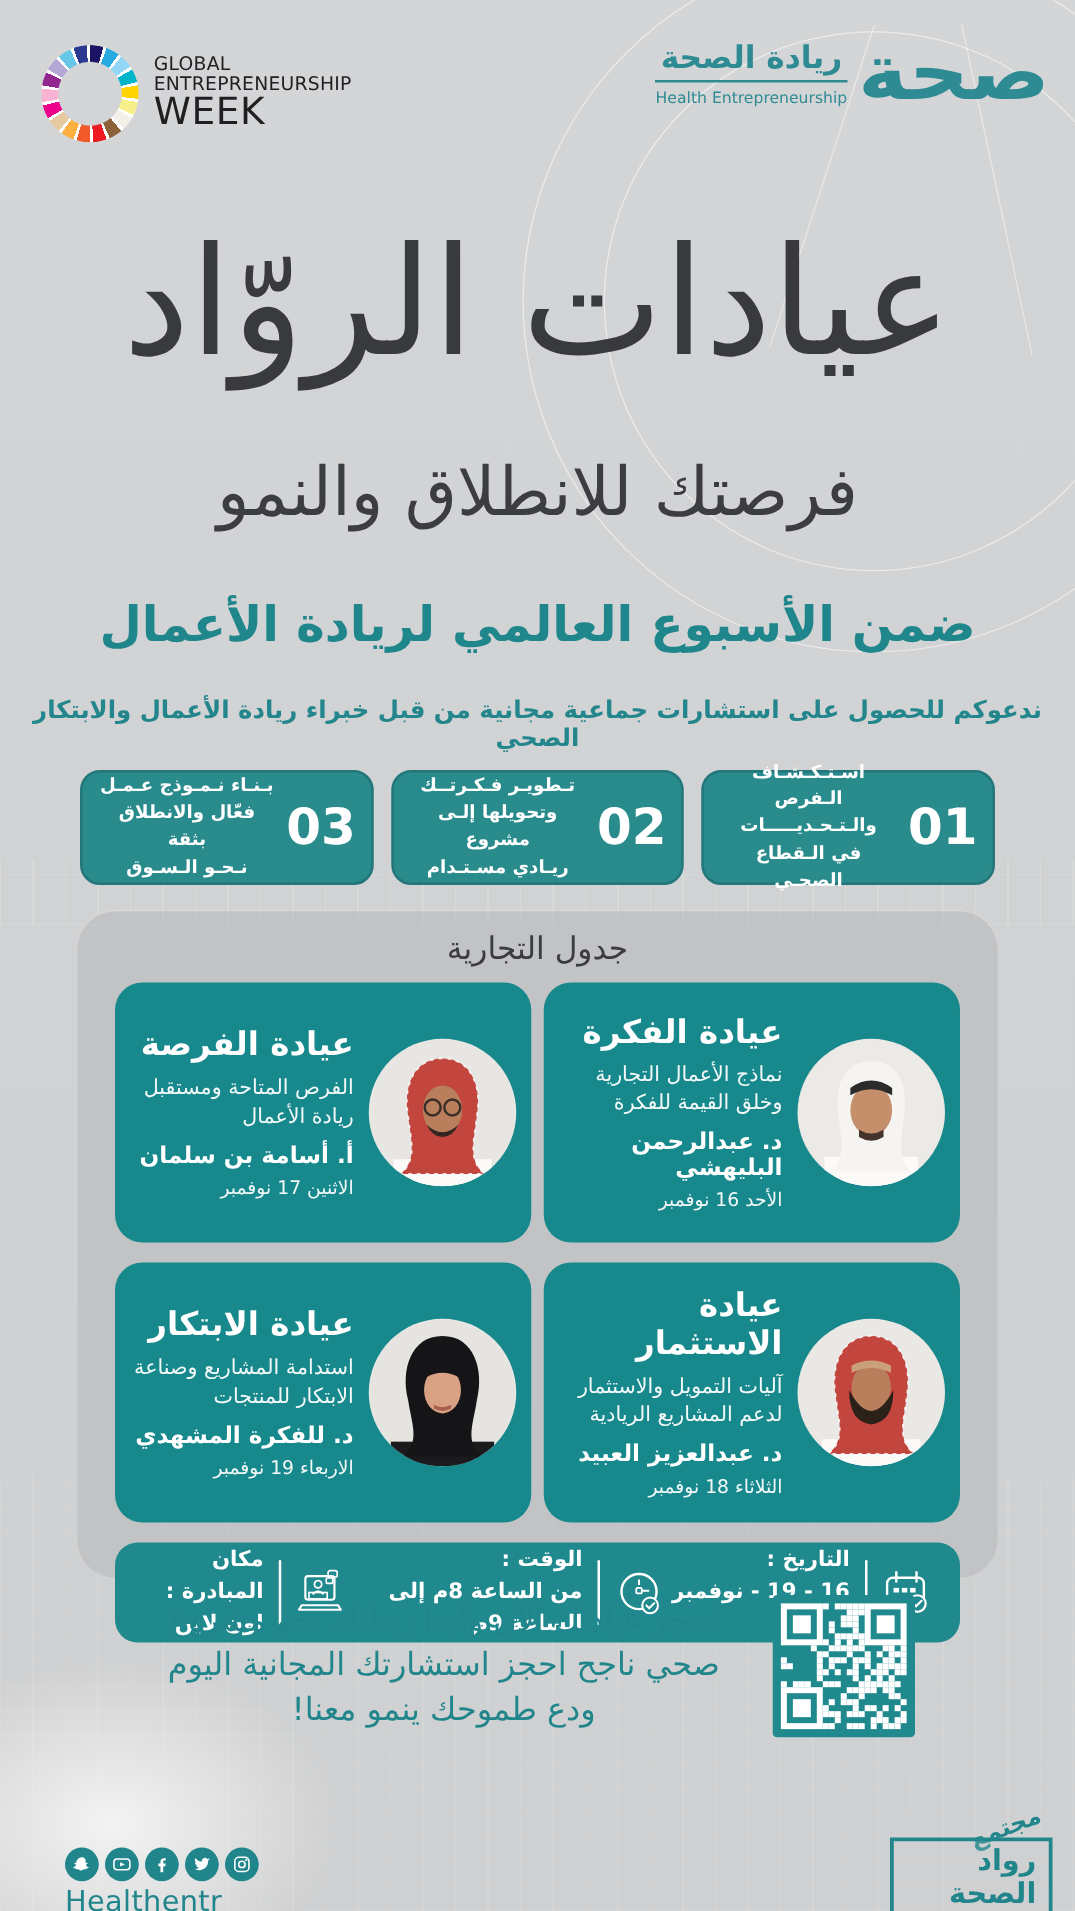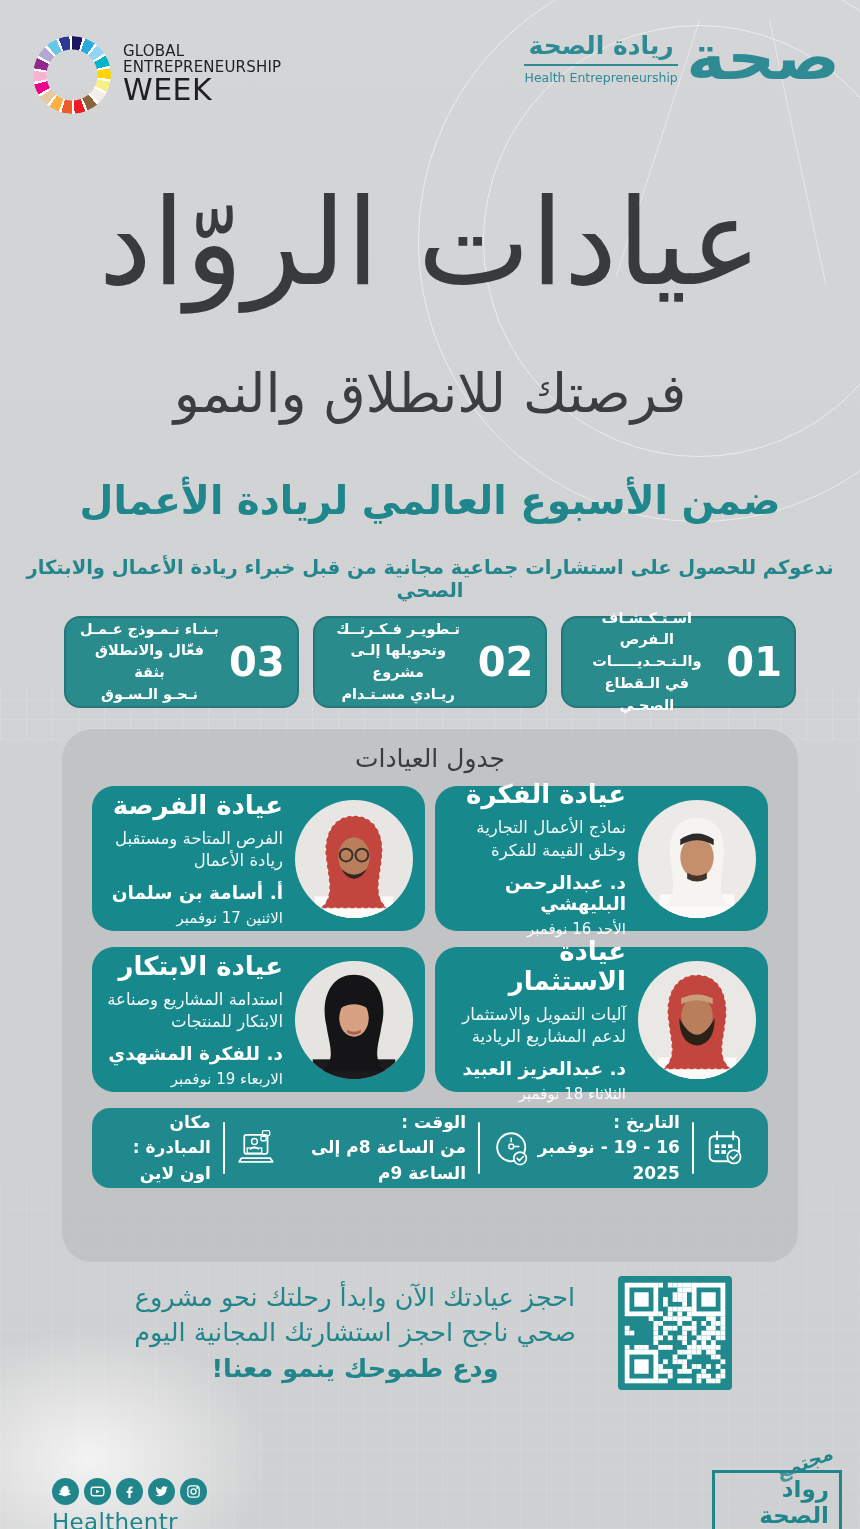--- a/index.html
+++ b/index.html
@@ -59,42 +59,42 @@
   .step{flex:1;background:#2a8b8d;border:2px solid #23777b;border-radius:16px;color:#fff;
     display:flex;direction:rtl;align-items:center;padding:8px 12px;height:72px;}
   .step-num{font-size:40px;font-weight:bold;margin-left:8px;}
   .step-text{flex:1;font-size:14.5px;font-weight:bold;line-height:1.5;text-align:center;white-space:pre-line;}
 
   
   .panel{position:absolute;top:728px;left:62px;right:62px;height:534px;border-radius:30px;
     background:rgba(176,178,180,.45);box-shadow:0 1px 0 rgba(255,255,255,.4) inset;}
   .panel-title{padding-top:16px;text-align:center;direction:rtl;font-size:25px;color:#3b3c40;}
   .cards{margin:13px 30px 0;display:grid;grid-template-columns:1fr 1fr;column-gap:10px;row-gap:16px;direction:rtl;}
-  .card{background:#17898d;border-radius:22px;height:145px;color:#fff;
+  .card{background:#17898d;border-radius:22px;height:208px;color:#fff;
     display:flex;direction:rtl;align-items:center;gap:12px;padding:0 12px 0 12px;box-sizing:border-box;}
   .photo{width:118px;height:118px;border-radius:50%;flex:0 0 auto;overflow:hidden;background:#e9e7e3;}
   .card-txt{flex:1;text-align:right;}
   .card-name{font-size:26px;font-weight:bold;margin-bottom:8px;}
   .card-desc{font-size:16.5px;line-height:1.35;margin-bottom:10px;white-space:pre-line;opacity:.95;}
   .card-speaker{font-size:18.5px;font-weight:bold;margin-bottom:6px;}
   .card-date{font-size:15px;opacity:.95;}
 
   .info-bar{margin:16px 30px 0;height:80px;background:#1f898d;border-radius:18px;
     display:flex;direction:rtl;align-items:center;justify-content:space-between;padding:0 24px;color:#fff;box-sizing:content-box;}
   .info{display:flex;direction:rtl;align-items:center;gap:12px;}
   .info-icon{width:50px;height:50px;}
   .sep{width:2.5px;height:52px;background:#fff;border-radius:2px;}
   .info-label{font-size:17px;font-weight:bold;line-height:1.5;}
   .info-value{font-size:17px;font-weight:bold;line-height:1.5;}
 
   
   .qr-row{position:absolute;top:1276px;left:120px;right:128px;display:flex;direction:rtl;align-items:center;gap:28px;}
   .qr{width:114px;height:114px;flex:0 0 auto;}
   .cta{flex:1;text-align:center;direction:rtl;color:#21868c;font-size:25.5px;line-height:1.38;}
-  .cta .strong{font-weight:bold;}
+  .cta .strong{font-weight:normal;}
 
   
   .social{position:absolute;left:52px;top:1478px;color:#21868c;}
   .social-row{display:flex;gap:5px;}
   .sicon{width:27px;height:27px;border-radius:50%;background:#21868c;display:flex;align-items:center;justify-content:center;}
   .handle{font-size:23px;margin-top:4px;letter-spacing:.3px;}
 
   .badge{position:absolute;right:18px;top:1438px;width:130px;height:86px;color:#21868c;}
   .badge-arc{position:absolute;top:2px;right:6px;font-size:19px;font-weight:bold;letter-spacing:6px;
     transform:rotate(-21deg);transform-origin:100% 100%;direction:rtl;}
@@ -151,21 +151,21 @@
     </div>
     <div class="step">
       <div class="step-num">03</div>
       <div class="step-text">بـنـاء نـمـوذج عـمـل
 فعّال والانطلاق بثقة
 نـحـو الـسـوق</div>
     </div>
   </div>
 
   <div class="panel">
-    <div class="panel-title">جدول العيادات</div>
+    <div class="panel-title">جدول التجارية</div>
 
     <div class="cards">
 
       <div class="card">
         <div class="photo">
           <svg viewBox="0 0 120 120" width="118" height="118">
             <circle cx="60" cy="60" r="59" fill="#eceae6"></circle>
             <path d="M20 120 Q60 82 100 120 Z" fill="#fbfaf8"></path>
             <rect x="22" y="96" width="76" height="24" fill="#fbfaf8"></rect>
             <path d="M60 18 C38 18 30 38 33 60 C35 80 40 96 28 108 L92 108 C80 96 85 80 87 60 C90 38 82 18 60 18 Z" fill="#f6f4f0"></path>

